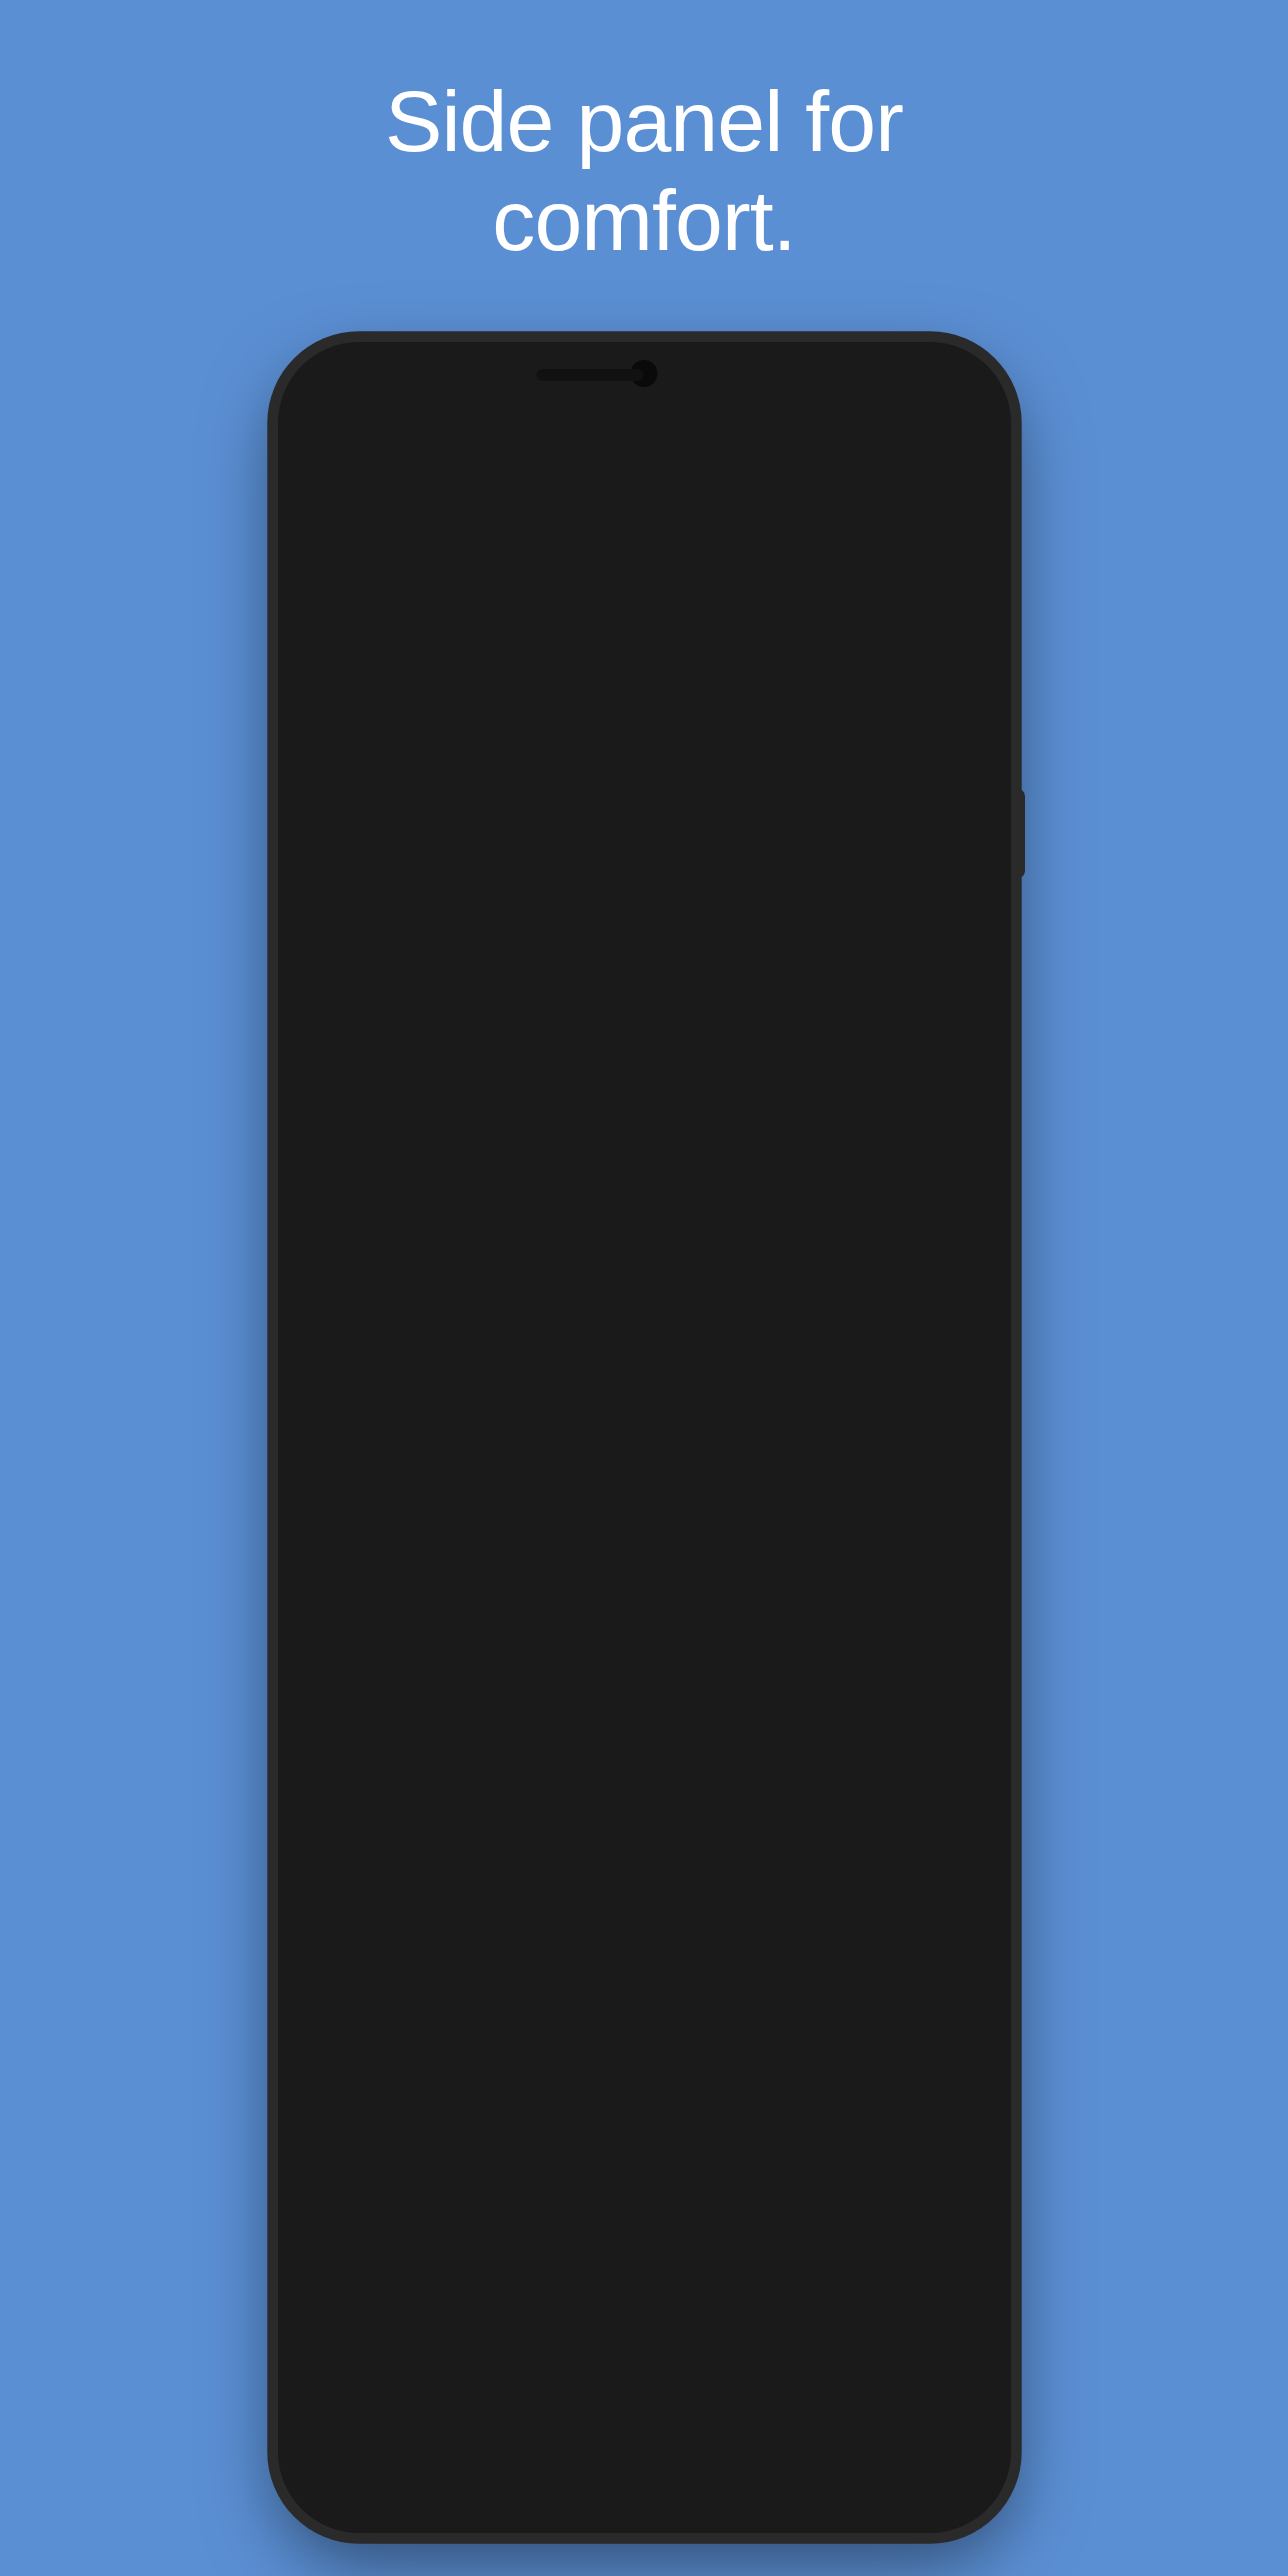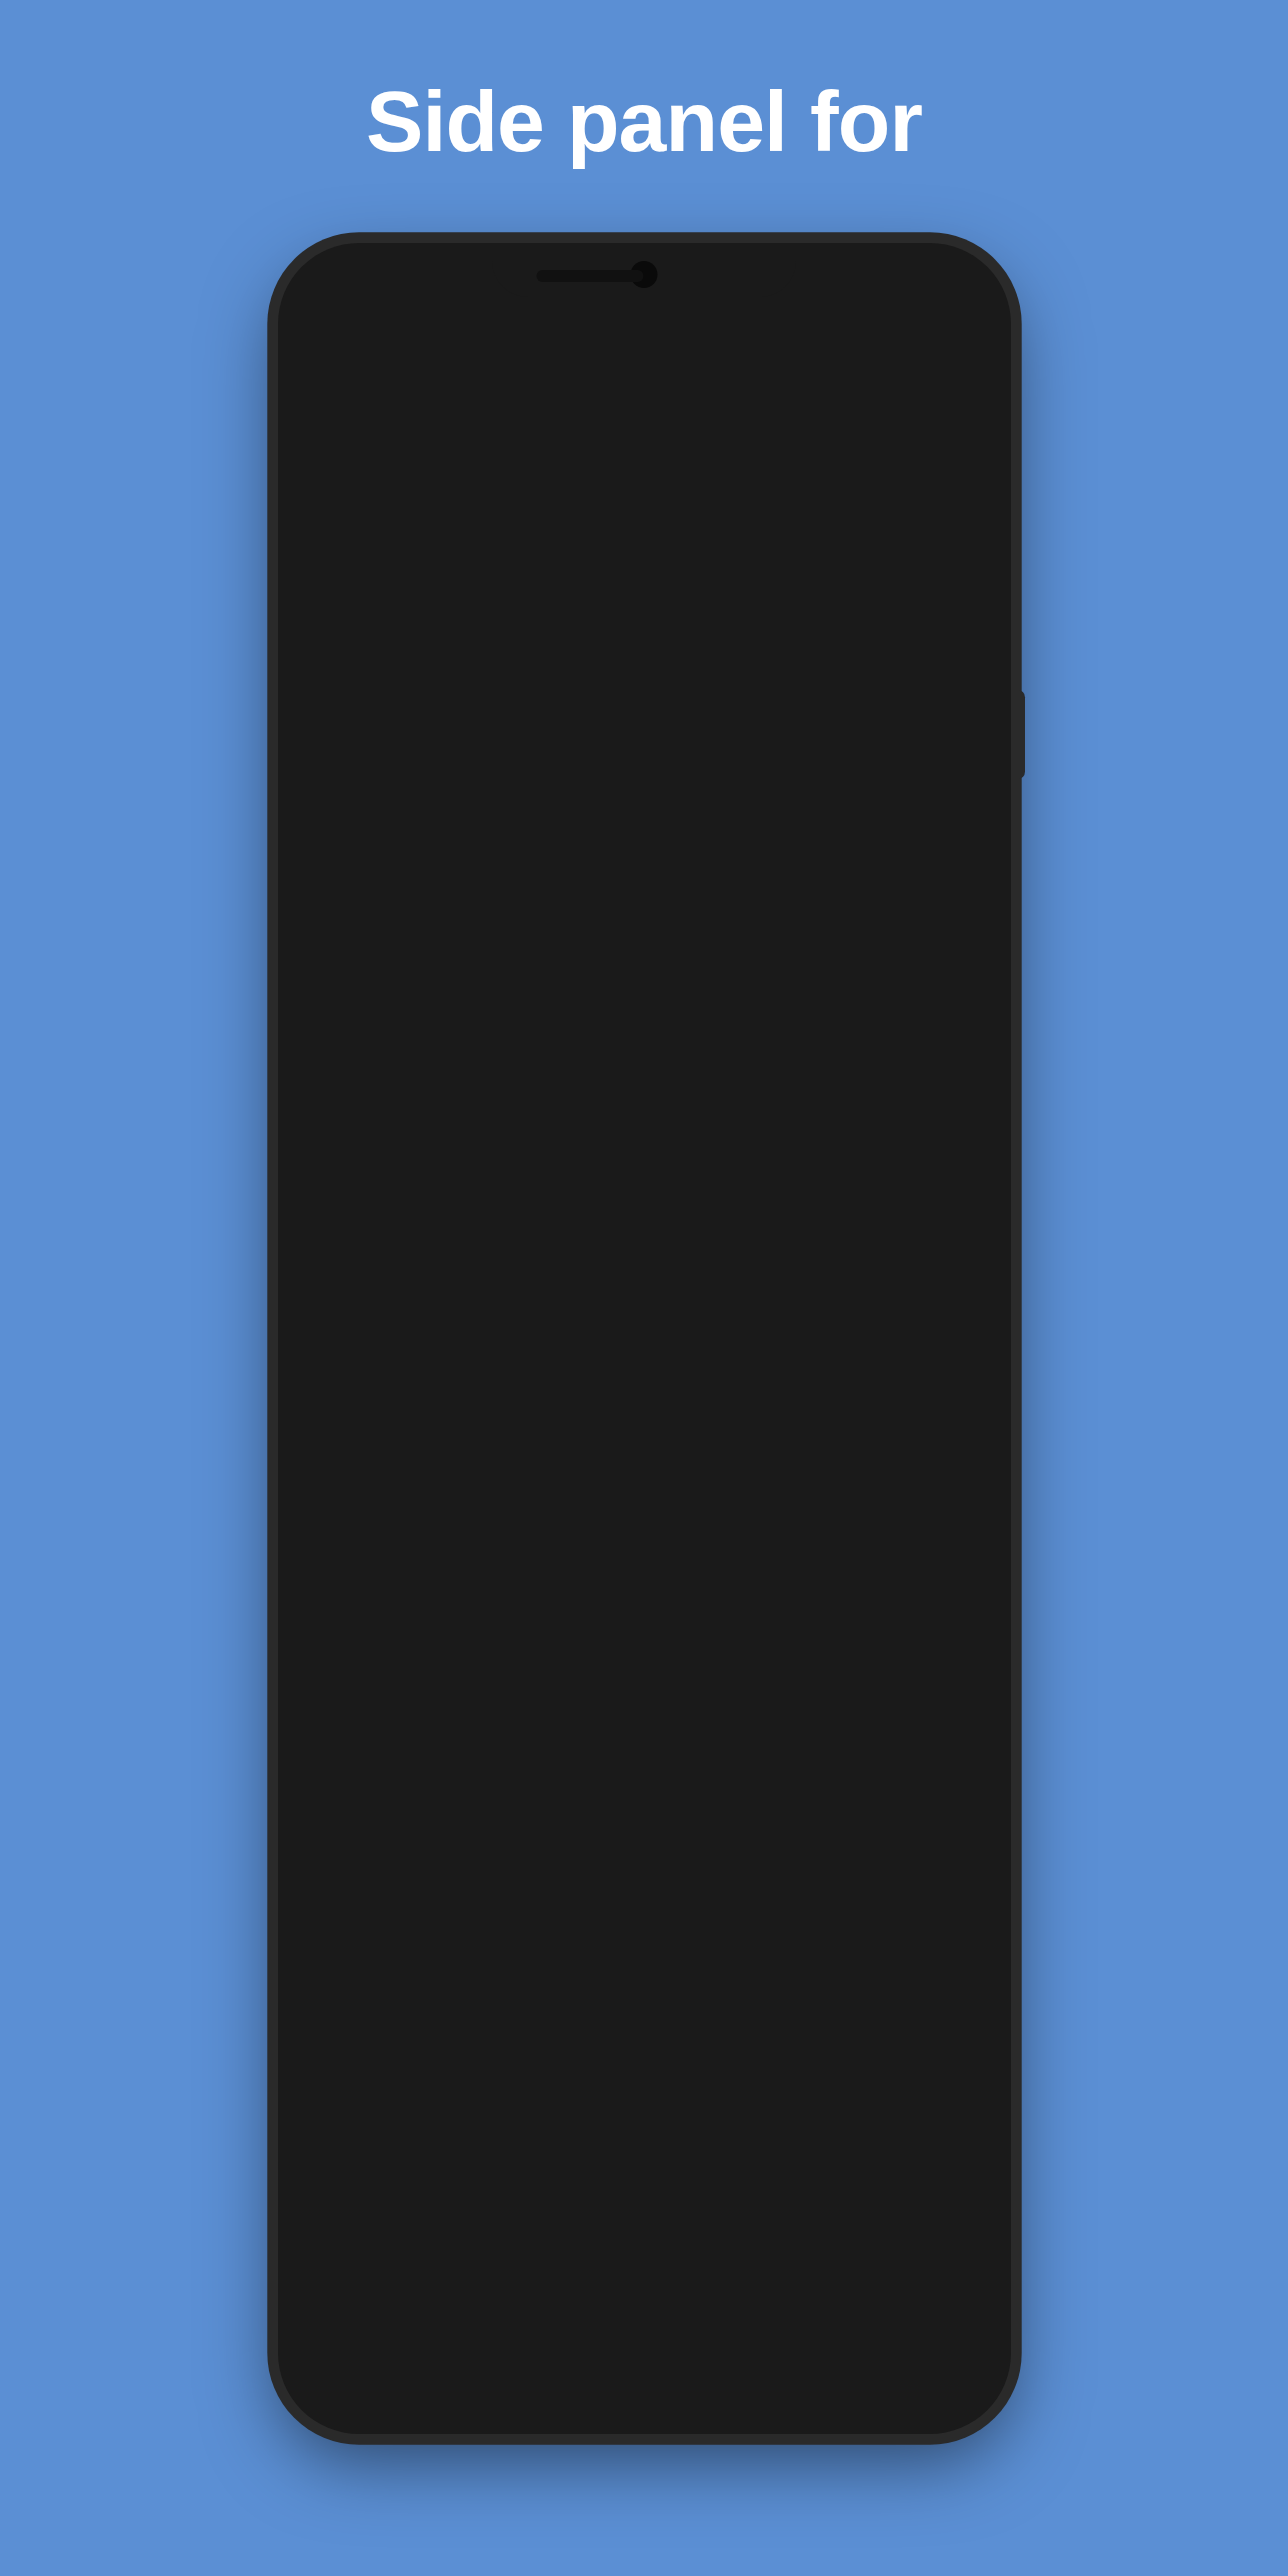--- a/index.html
+++ b/index.html
@@ -14,21 +14,21 @@
       align-items: center;
       overflow: hidden;
       position: relative;
     }
 
     .hero-text {
       margin-top: 72px;
       text-align: center;
       color: white;
       font-size: 86px;
-      font-weight: 700;
+      font-weight: 400;
       line-height: 1.15;
       letter-spacing: -0.9px;
     }
 
     .phone-wrapper {
       margin-top: 72px;
       position: relative;
       width: 733px;
       height: 2191px;
     }
@@ -299,20 +299,21 @@
       color: #5b8fd4;
       font-size: 27px;
     }
 
   </style>
 </head>
 <body>
 
 <div class="hero-text">
   <div>Side panel for</div>
+  <div>comfort.</div>
 </div>
 
 <div class="phone-wrapper">
 
   <div class="phone-frame"></div>
 
   <div class="phone-top-bar">
     <div class="phone-camera"></div>
     <div class="phone-speaker"></div>
   </div>

